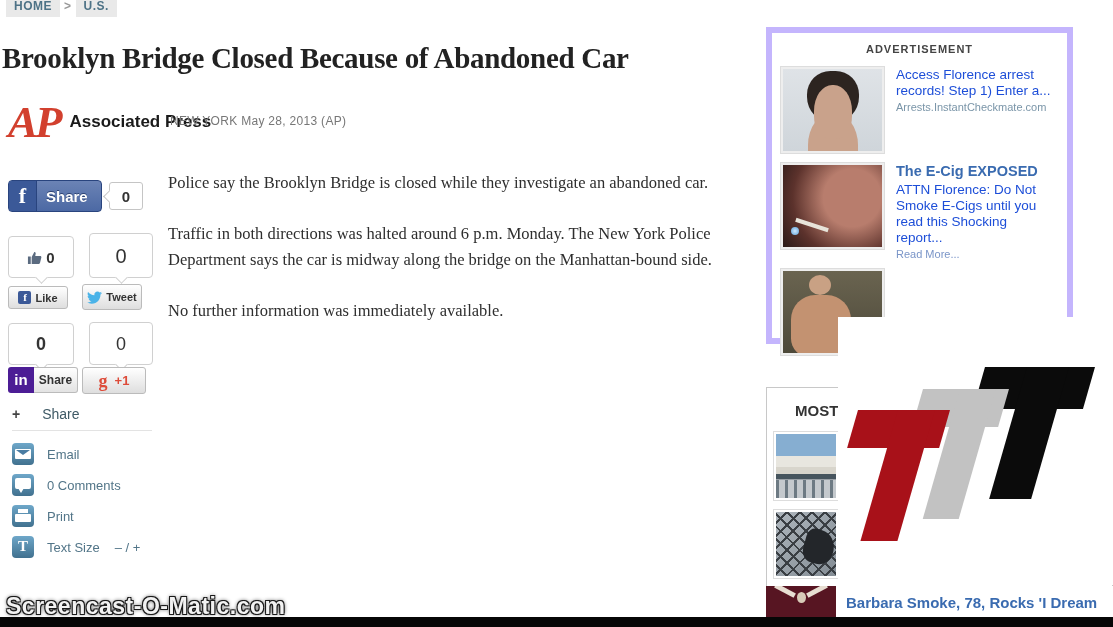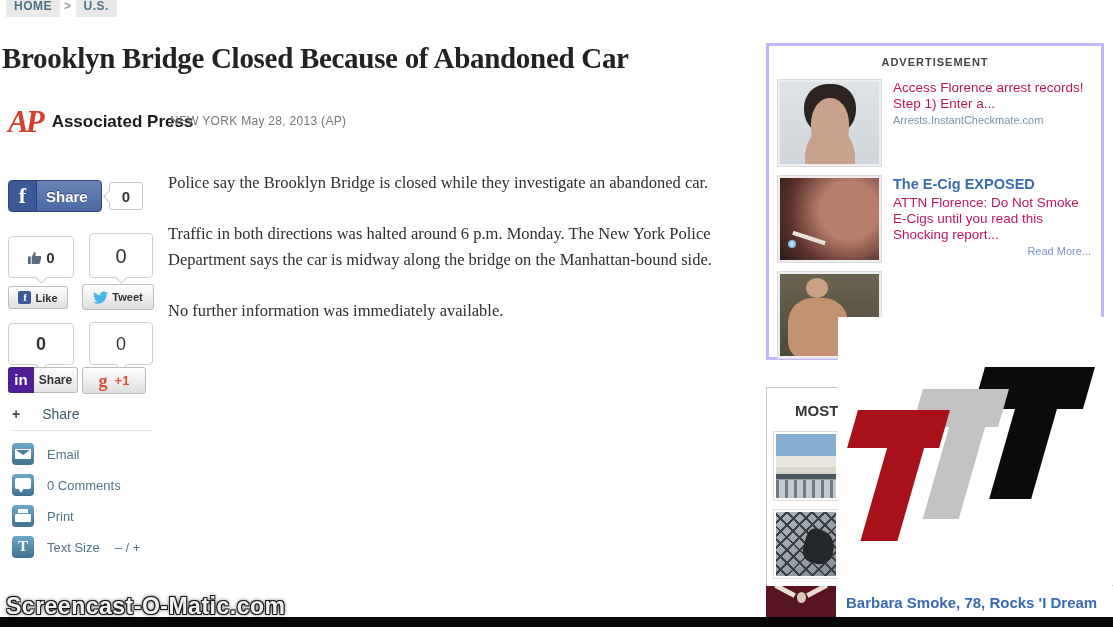--- a/index.html
+++ b/index.html
@@ -10,21 +10,21 @@
   
   #breadcrumb { left:6px; top:-4px; font-size:12px; font-weight:bold; color:#4d7286; letter-spacing:.5px; }
   #breadcrumb .chip { background:#e9e9e9; padding:3px 8px 4px; display:inline-block; color:#4d7286; text-decoration:none; }
   #breadcrumb .sep { color:#999; margin:0 4px; }
 
   
   #page-title { left:2px; top:42px; width:760px; font-family:"Liberation Serif", serif;
                 font-size:29px; font-weight:bold; color:#222; letter-spacing:-.3px; }
   #ap-row { left:8px; top:104px; height:36px; display:flex; align-items:center; }
   #ap-logo { color:#d2402e; font-family:"Liberation Serif", serif; font-weight:bold; font-style:italic;
-             font-size:31px; line-height:30px; letter-spacing:-3px; margin-right:10px; }
+             font-size:45px; line-height:30px; letter-spacing:-3px; margin-right:10px; }
   #ap-name { font-size:17px; font-weight:bold; color:#1a1a1a; }
   #dateline { left:170px; top:114px; font-size:12px; color:#777; letter-spacing:.3px; }
 
   
   #article { left:168px; top:170px; width:558px; font-family:"Liberation Serif", serif;
              font-size:16.5px; line-height:1.62; color:#2e2e2e; }
   #article p { margin-bottom:24px; }
 
   
   #share-col { left:5px; top:170px; width:155px; height:420px; }
@@ -47,21 +47,21 @@
               font-size:15px; font-weight:bold; }
   .cnt-tw  { left:84px; top:63px; width:64px; height:45px; font-size:20px; line-height:44px; }
   .cnt-li  { left:3px;  top:153px; width:66px; height:42px; font-size:18px; line-height:40px; font-weight:bold; }
   .cnt-gp  { left:84px; top:152px; width:64px; height:43px; font-size:18px; line-height:42px; }
   .mini-btn { border:1px solid #bbb; border-radius:3px; background:linear-gradient(#fff,#dedede);
               display:flex; align-items:center; justify-content:center; gap:4px; cursor:pointer;
               font-size:11px; font-weight:bold; color:#333; }
   .fb-like { left:3px; top:116px; width:60px; height:23px; }
   .fb-like .fsq2 { width:13px; height:13px; background:#3b5998; border-radius:2px; color:#fff; font-size:11px;
                    line-height:13px; text-align:center; font-family:"Liberation Serif", serif; font-weight:bold; }
-  .tweet-btn { left:77px; top:114px; width:72px; height:26px; }
+  .tweet-btn { left:77px; top:114px; width:60px; height:26px; }
   .li-wrap { left:3px; top:197px; display:flex; cursor:pointer; }
   .li-icon { width:26px; height:26px; background:#4c1d95; border-radius:3px 0 0 3px; color:#fff; font-weight:bold;
              font-size:15px; line-height:25px; text-align:center; }
   .li-share { width:44px; height:26px; border:1px solid #bbb; border-left:none; border-radius:0 3px 3px 0;
               background:linear-gradient(#fff,#e3e3e3); font-size:12px; font-weight:bold; color:#333;
               line-height:24px; text-align:center; }
   .gp-btn { left:77px; top:197px; width:64px; height:27px; gap:7px; }
   .gp-btn .g { color:#dd4b39; font-family:"Liberation Serif", serif; font-weight:bold; font-size:18px; line-height:16px; }
   .gp-btn .p1 { color:#dd4b39; font-size:13px; font-weight:bold; }
   .share-more { left:7px; top:236px; width:140px; display:flex; gap:22px; font-size:14px; color:#3f5a66;
@@ -77,28 +77,28 @@
   .icon-comment::before { content:""; position:absolute; left:3px; top:4px; width:16px; height:11px; background:#fff; border-radius:2px; }
   .icon-comment::after { content:""; position:absolute; left:6px; top:14px; border-left:3px solid transparent;
                          border-right:3px solid transparent; border-top:5px solid #fff; }
   .icon-print::before { content:""; position:absolute; left:3px; top:9px; width:16px; height:8px; background:#fff; border-radius:1px; }
   .icon-print::after { content:""; position:absolute; left:6px; top:4px; width:10px; height:4px; background:#fff; }
   .icon-textsize { color:#fff; font-family:"Liberation Serif", serif; font-weight:bold; font-size:15px;
                    text-align:center; line-height:21px; }
   .ts-controls { font-size:13px; color:#527588; margin-left:2px; }
 
   
-  #ad-box { left:766px; top:43px; width:338px; height:317px; border:3px solid #c4b5fd; background:#fff; }
+  #ad-box { left:766px; top:27px; width:307px; height:317px; border:6px solid #c4b5fd; background:#fff; }
   #ad-header { text-align:center; font-size:11px; font-weight:bold; color:#444; letter-spacing:1px; padding:10px 0 7px; }
   .ad-row { display:flex; padding:4px 10px 4px 8px; gap:11px; cursor:pointer; }
   .ad-img { width:105px; height:88px; flex:none; border:1px solid #ddd; background:#eee; padding:2px; }
   .ad-img .ph { width:100%; height:100%; position:relative; overflow:hidden; }
   .ad-text { flex:1; padding-top:1px; }
   .ad-title { font-size:14.5px; font-weight:bold; color:#3a6bb0; line-height:1.2; margin-bottom:2px; }
-  .ad-body { font-size:13.5px; color:#be185d; line-height:1.18; }
+  .ad-body { font-size:13.5px; color:#1d4ed8; line-height:1.18; }
   .ad-link { font-size:11px; color:#7a95a8; margin-top:2px; }
 
   
   .ph-mugshot { background:linear-gradient(#dfe3e7,#cfd5da); }
   .ph-mugshot::before { content:""; position:absolute; left:24px; top:2px; width:52px; height:52px;
                         background:#2c2420; border-radius:45% 45% 50% 50%; }
   .ph-mugshot::after { content:""; position:absolute; left:31px; top:16px; width:38px; height:54px;
                        background:#c9a28b; border-radius:48% 48% 42% 42%; box-shadow:0 34px 0 6px #c9a28b; }
   .ph-smoker { background:radial-gradient(circle at 70% 40%, #b87d6d 0 34%, #5c322c 70%, #2a1a18); }
   .ph-smoker::before { content:""; position:absolute; left:12px; top:58px; width:34px; height:4px;
@@ -256,21 +256,21 @@
     </div>
   </div>
 
   <div class="ad-row">
     <div class="ad-img">
         <div class="ph ph-smoker"></div>
       </div>
     <div class="ad-text">
       <div class="ad-title">The E-Cig EXPOSED</div>
       <div class="ad-body">ATTN Florence: Do Not Smoke E-Cigs until you read this Shocking report...</div>
-      <div class="ad-link" style="color:#7a95c8;text-align:right;">Read More...</div>
+      <div class="ad-link" style="color:#7a95c8;">Read More...</div>
     </div>
   </div>
 
   <div class="ad-row">
     <div class="ad-img">
         <div class="ph ph-muscle"></div>
       </div>
   </div>
 </div>
 

